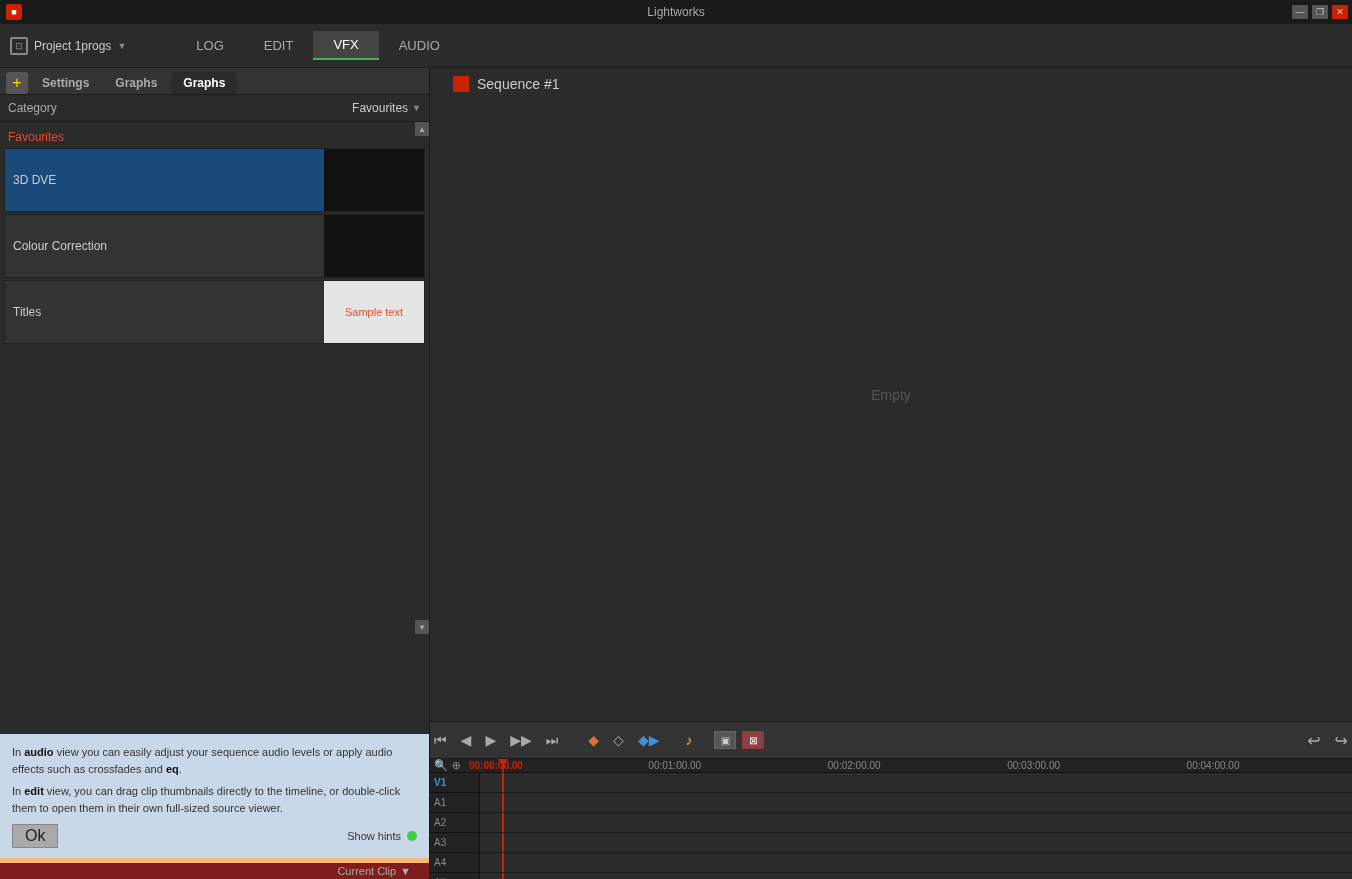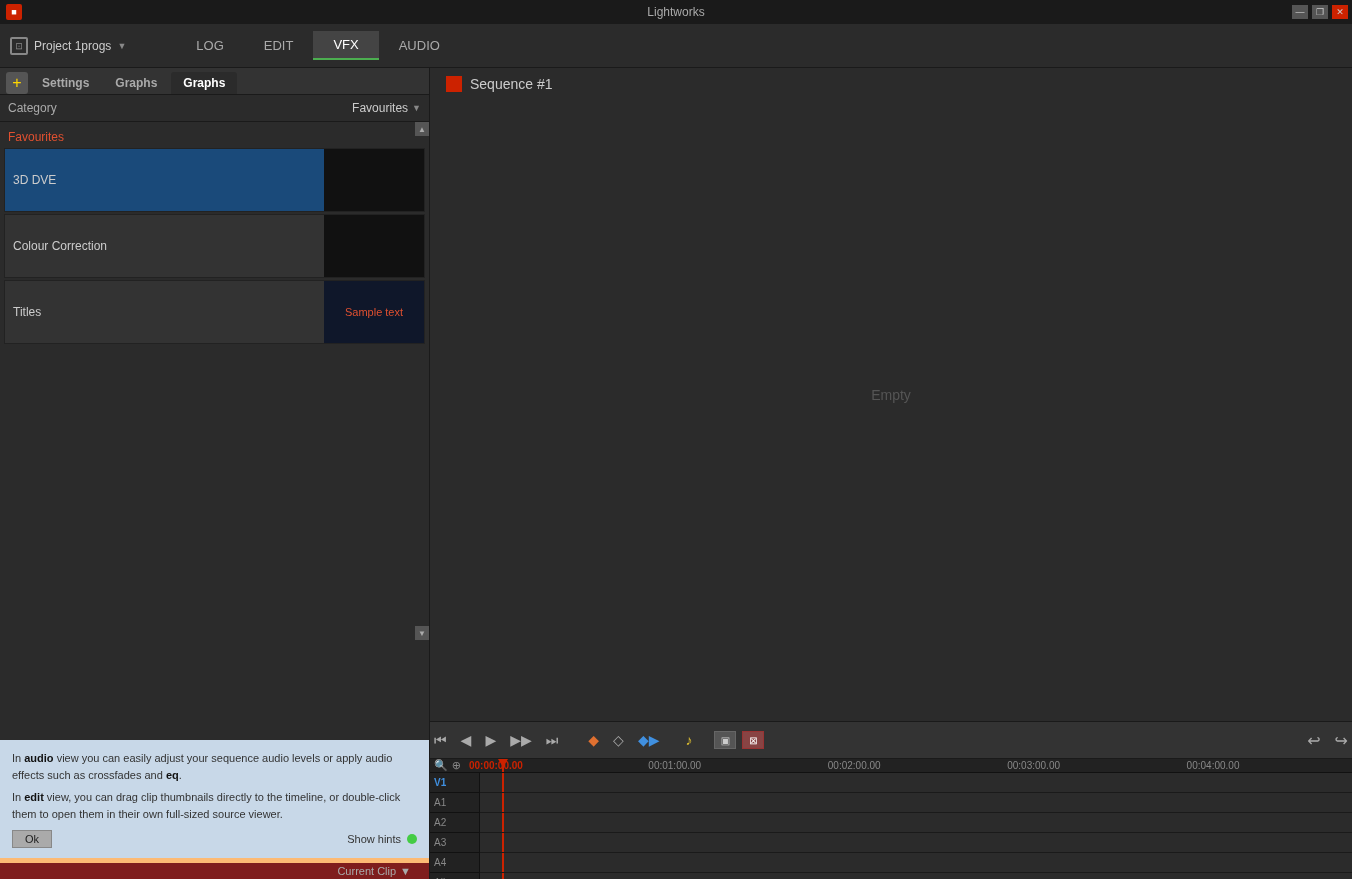--- a/index.html
+++ b/index.html
@@ -221,21 +221,21 @@
       width: 100px;
       height: 62px;
       background: #111;
       flex-shrink: 0;
       position: relative;
       display: flex;
       align-items: center;
       justify-content: center;
     }
     .effect-thumb.sample-text {
-      background: #0f172a;
+      background: #e5e5e5;
       color: #e05030;
       font-size: 11px;
     }
     .scroll-arrow {
       position: absolute;
       right: 4px;
       width: 14px;
       height: 14px;
       background: #555;
       display: flex;
@@ -262,21 +262,21 @@
       display: flex;
       align-items: center;
       justify-content: space-between;
       margin-top: 8px;
     }
     .ok-btn {
       background: #aaa;
       border: 1px solid #888;
       padding: 2px 12px;
       cursor: pointer;
-      font-size: 11px;
+      font-size: 16px;
       color: #222;
       text-align: center;
     }
     .show-hints {
       display: flex;
       align-items: center;
       gap: 6px;
       font-size: 11px;
       color: #333;
       cursor: pointer;
@@ -319,21 +319,21 @@
       flex: 1;
       background: #2b2b2b;
       position: relative;
       display: flex;
       align-items: center;
       justify-content: center;
     }
     .sequence-header {
       position: absolute;
       top: 8px;
-      left: 16px;
+      left: 23px;
       display: flex;
       gap: 8px;
     }
     .seq-flag {
       width: 16px;
       height: 16px;
       background: #cc2200;
       display: inline-block;
     }
     .seq-title {

